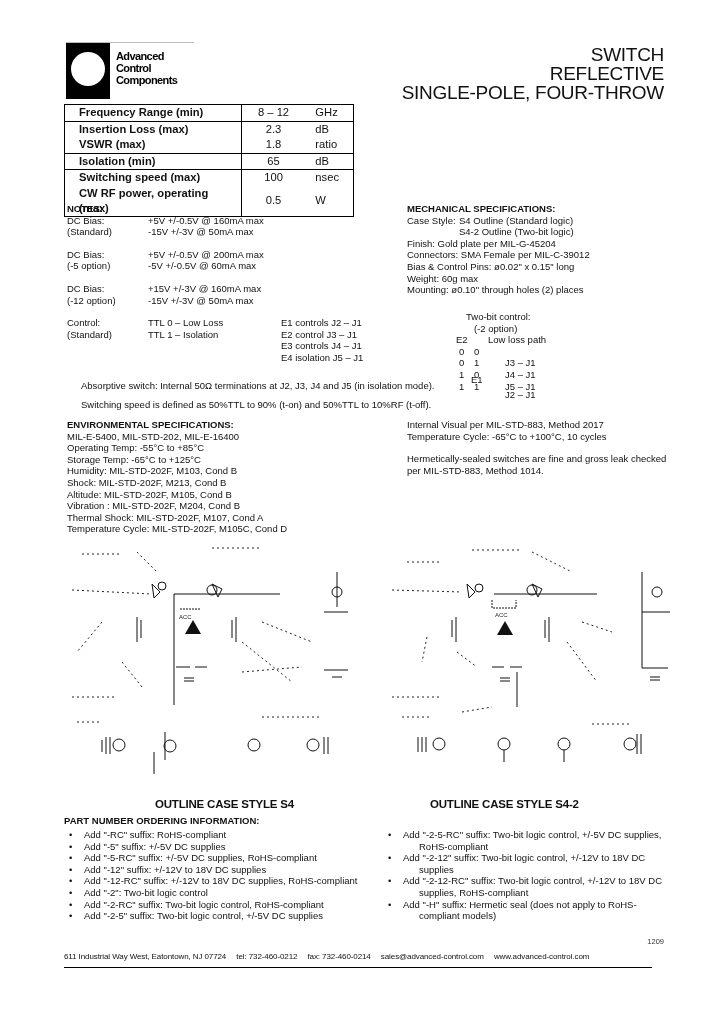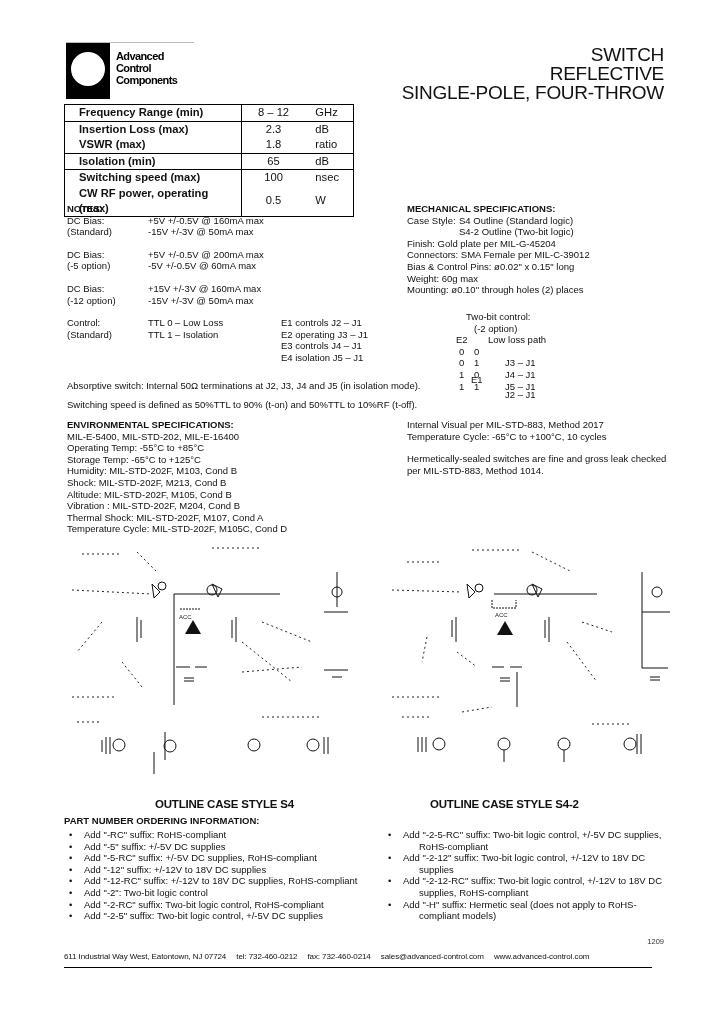--- a/index.html
+++ b/index.html
@@ -25,21 +25,21 @@
   .spec-table td.unit { padding-left:10px; }
   .spec-table tr.divider td { border-bottom:1px solid #000; }
   
   .h-bold { font-weight:bold; }
   .notes { left:67px; top:203px; width:330px; }
   .row { position:relative; height:11.6px; white-space:nowrap; }
   .c1 { position:absolute; left:0; }
   .c2 { position:absolute; left:81px; }
   .c3 { position:absolute; left:214px; }
   .gap { height:11px; }
-  .full { position:absolute; left:67px; white-space:nowrap; }
+  .full { position:absolute; left:81px; white-space:nowrap; }
   
   .mech { left:407px; top:203px; width:300px; }
   .twobit { left:448px; top:311px; width:140px; }
   .tb-row { position:relative; height:11.6px; white-space:nowrap; }
   
   .env { left:67px; top:419px; }
   .screen { left:407px; top:419px; }
   
   .drawing { position:absolute; }
   .outline-title { position:absolute; font-weight:bold; font-size:11.5px; letter-spacing:-0.2px; }
@@ -141,21 +141,21 @@
   </div>
   <div class="gap"></div>
   <div class="row">
     <span class="c1">Control:</span>
     <span class="c2">TTL 0 – Low Loss</span>
     <span class="c3">E1 controls J2 – J1</span>
   </div>
   <div class="row">
     <span class="c1">(Standard)</span>
     <span class="c2">TTL 1 – Isolation</span>
-    <span class="c3">E2 operating J3 – J1</span>
+    <span class="c3">E2 control J3 – J1</span>
   </div>
   <div class="row">
     <span class="c3">E3 controls J4 – J1</span>
   </div>
   <div class="row">
     <span class="c3">E4 isolation J5 – J1</span>
   </div>
 </div>
 <div class="full" style="top:380px;">Absorptive switch: Internal 50Ω terminations at J2, J3, J4 and J5 (in isolation mode).</div>
 <div class="full" style="top:399px;">Switching speed is defined as 50%TTL to 90% (t-on) and 50%TTL to 10%RF (t-off).</div>

